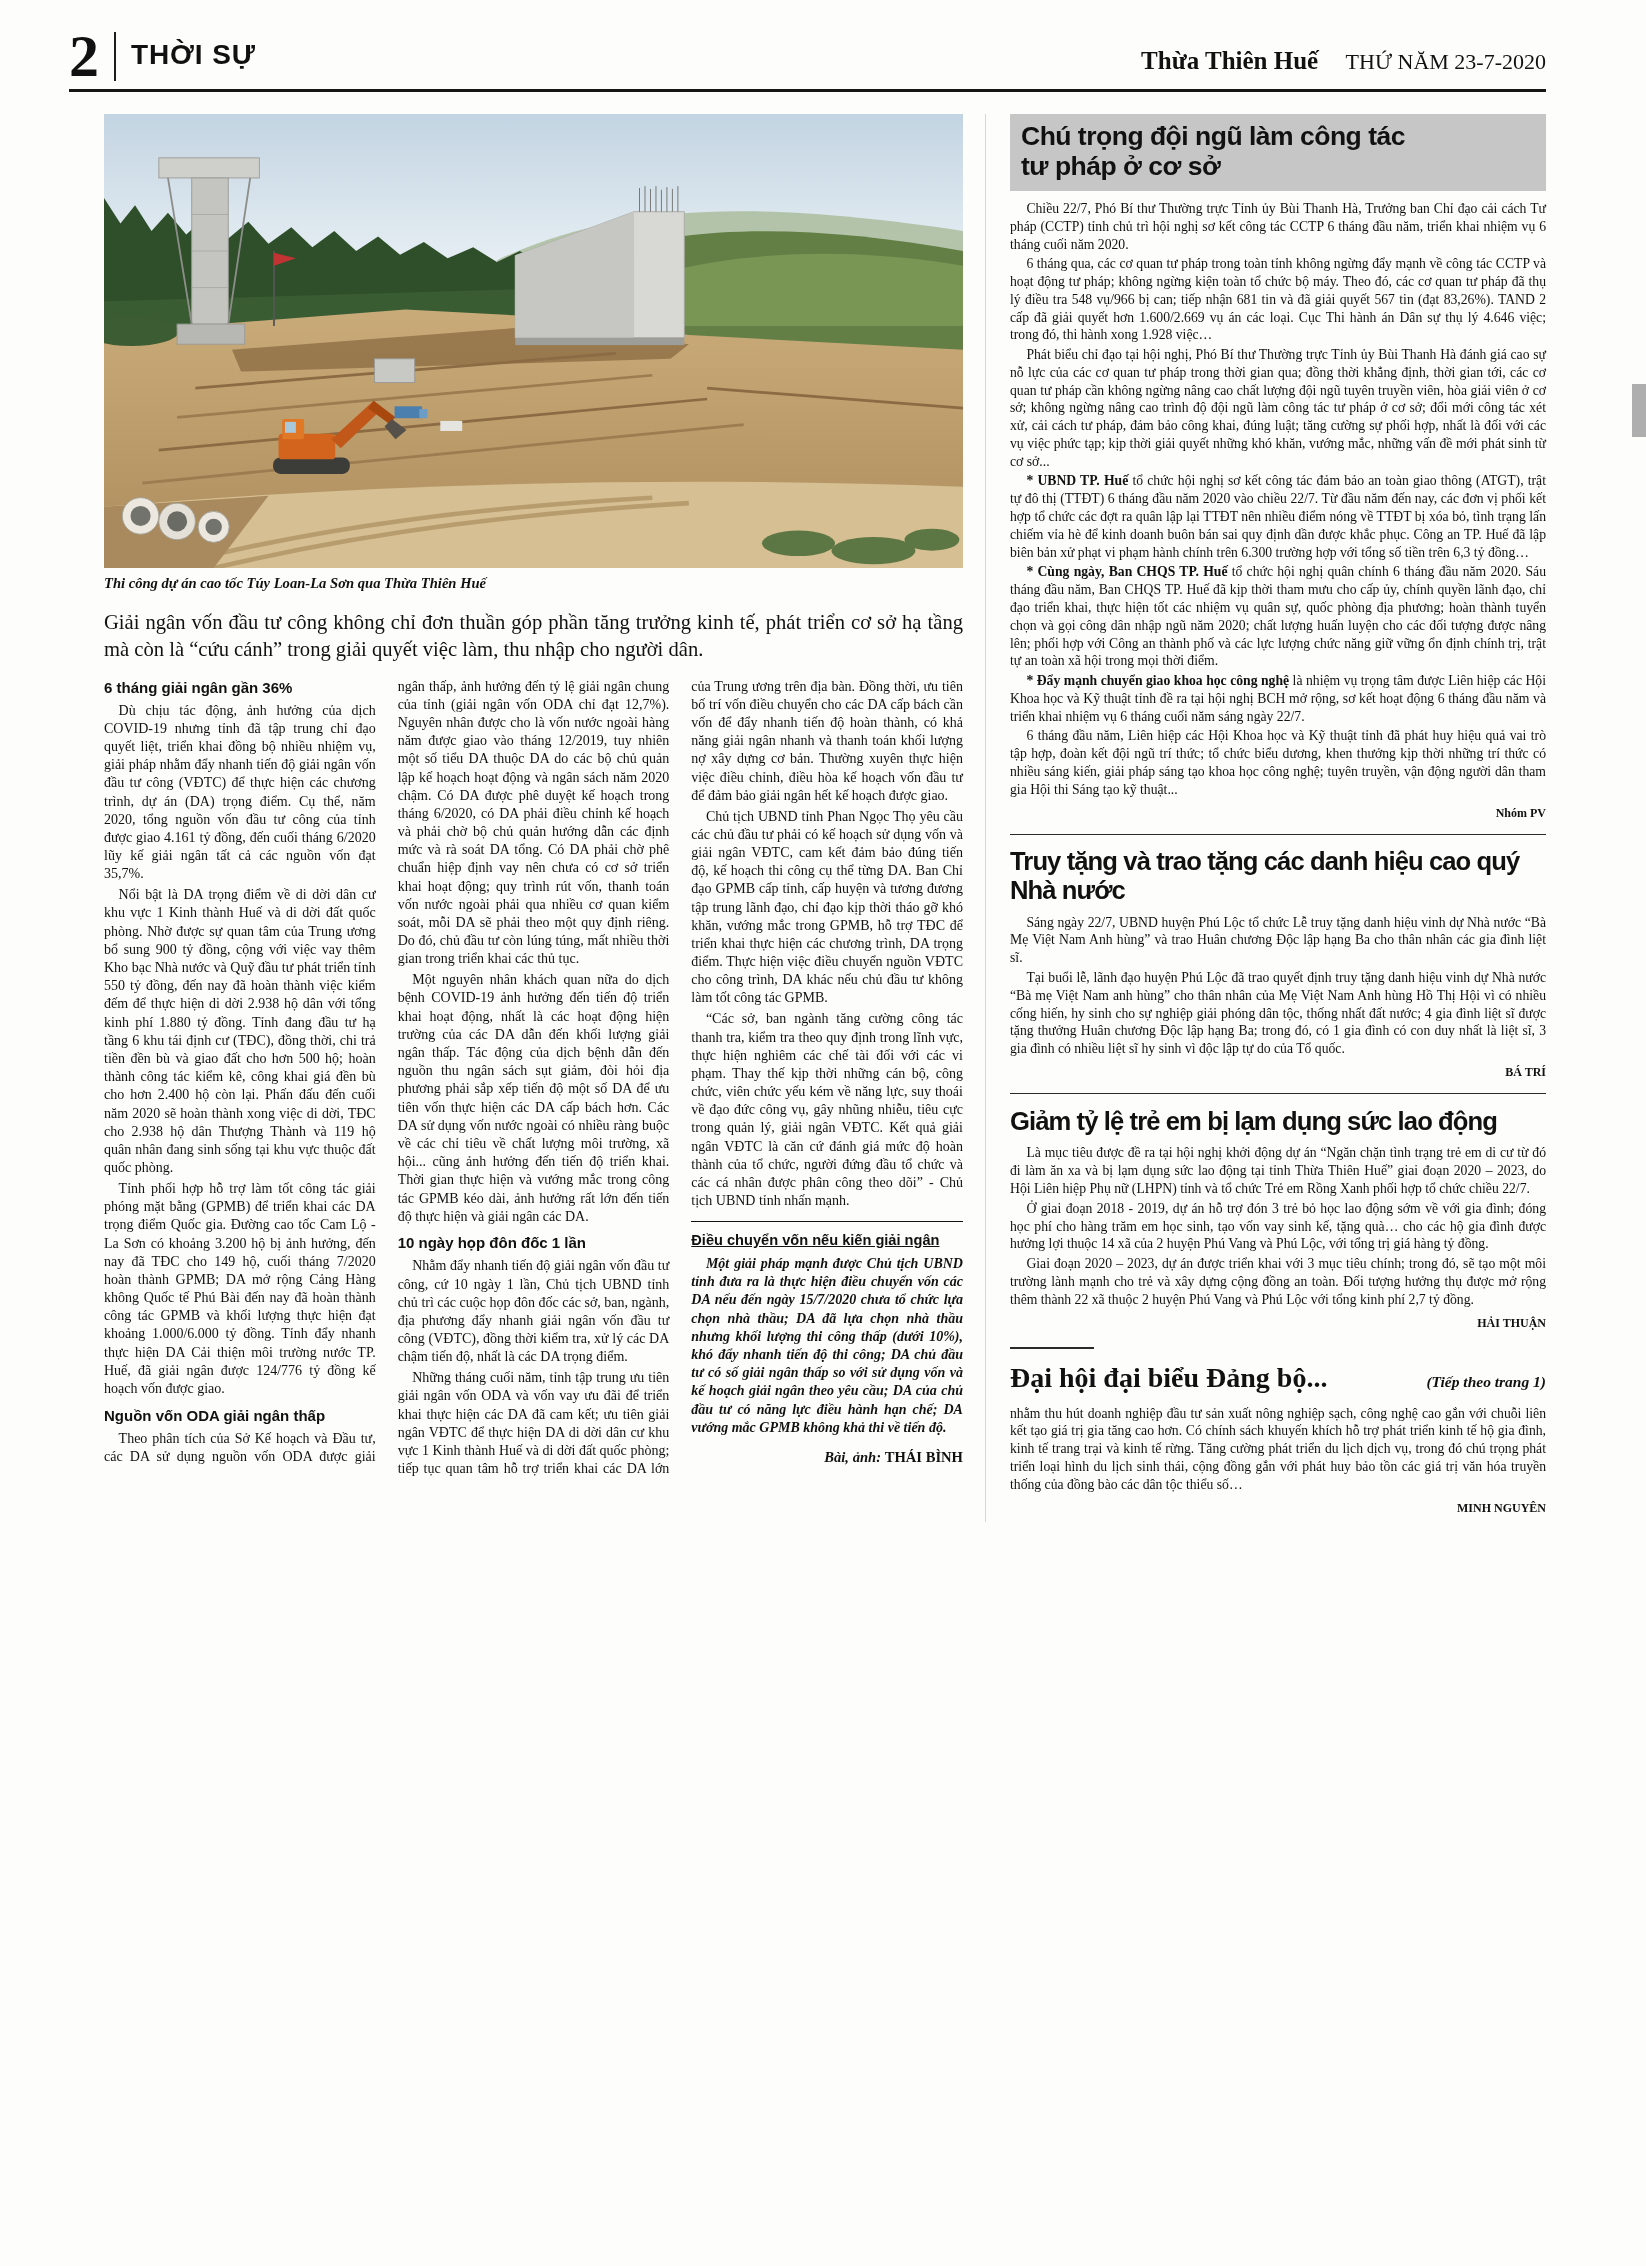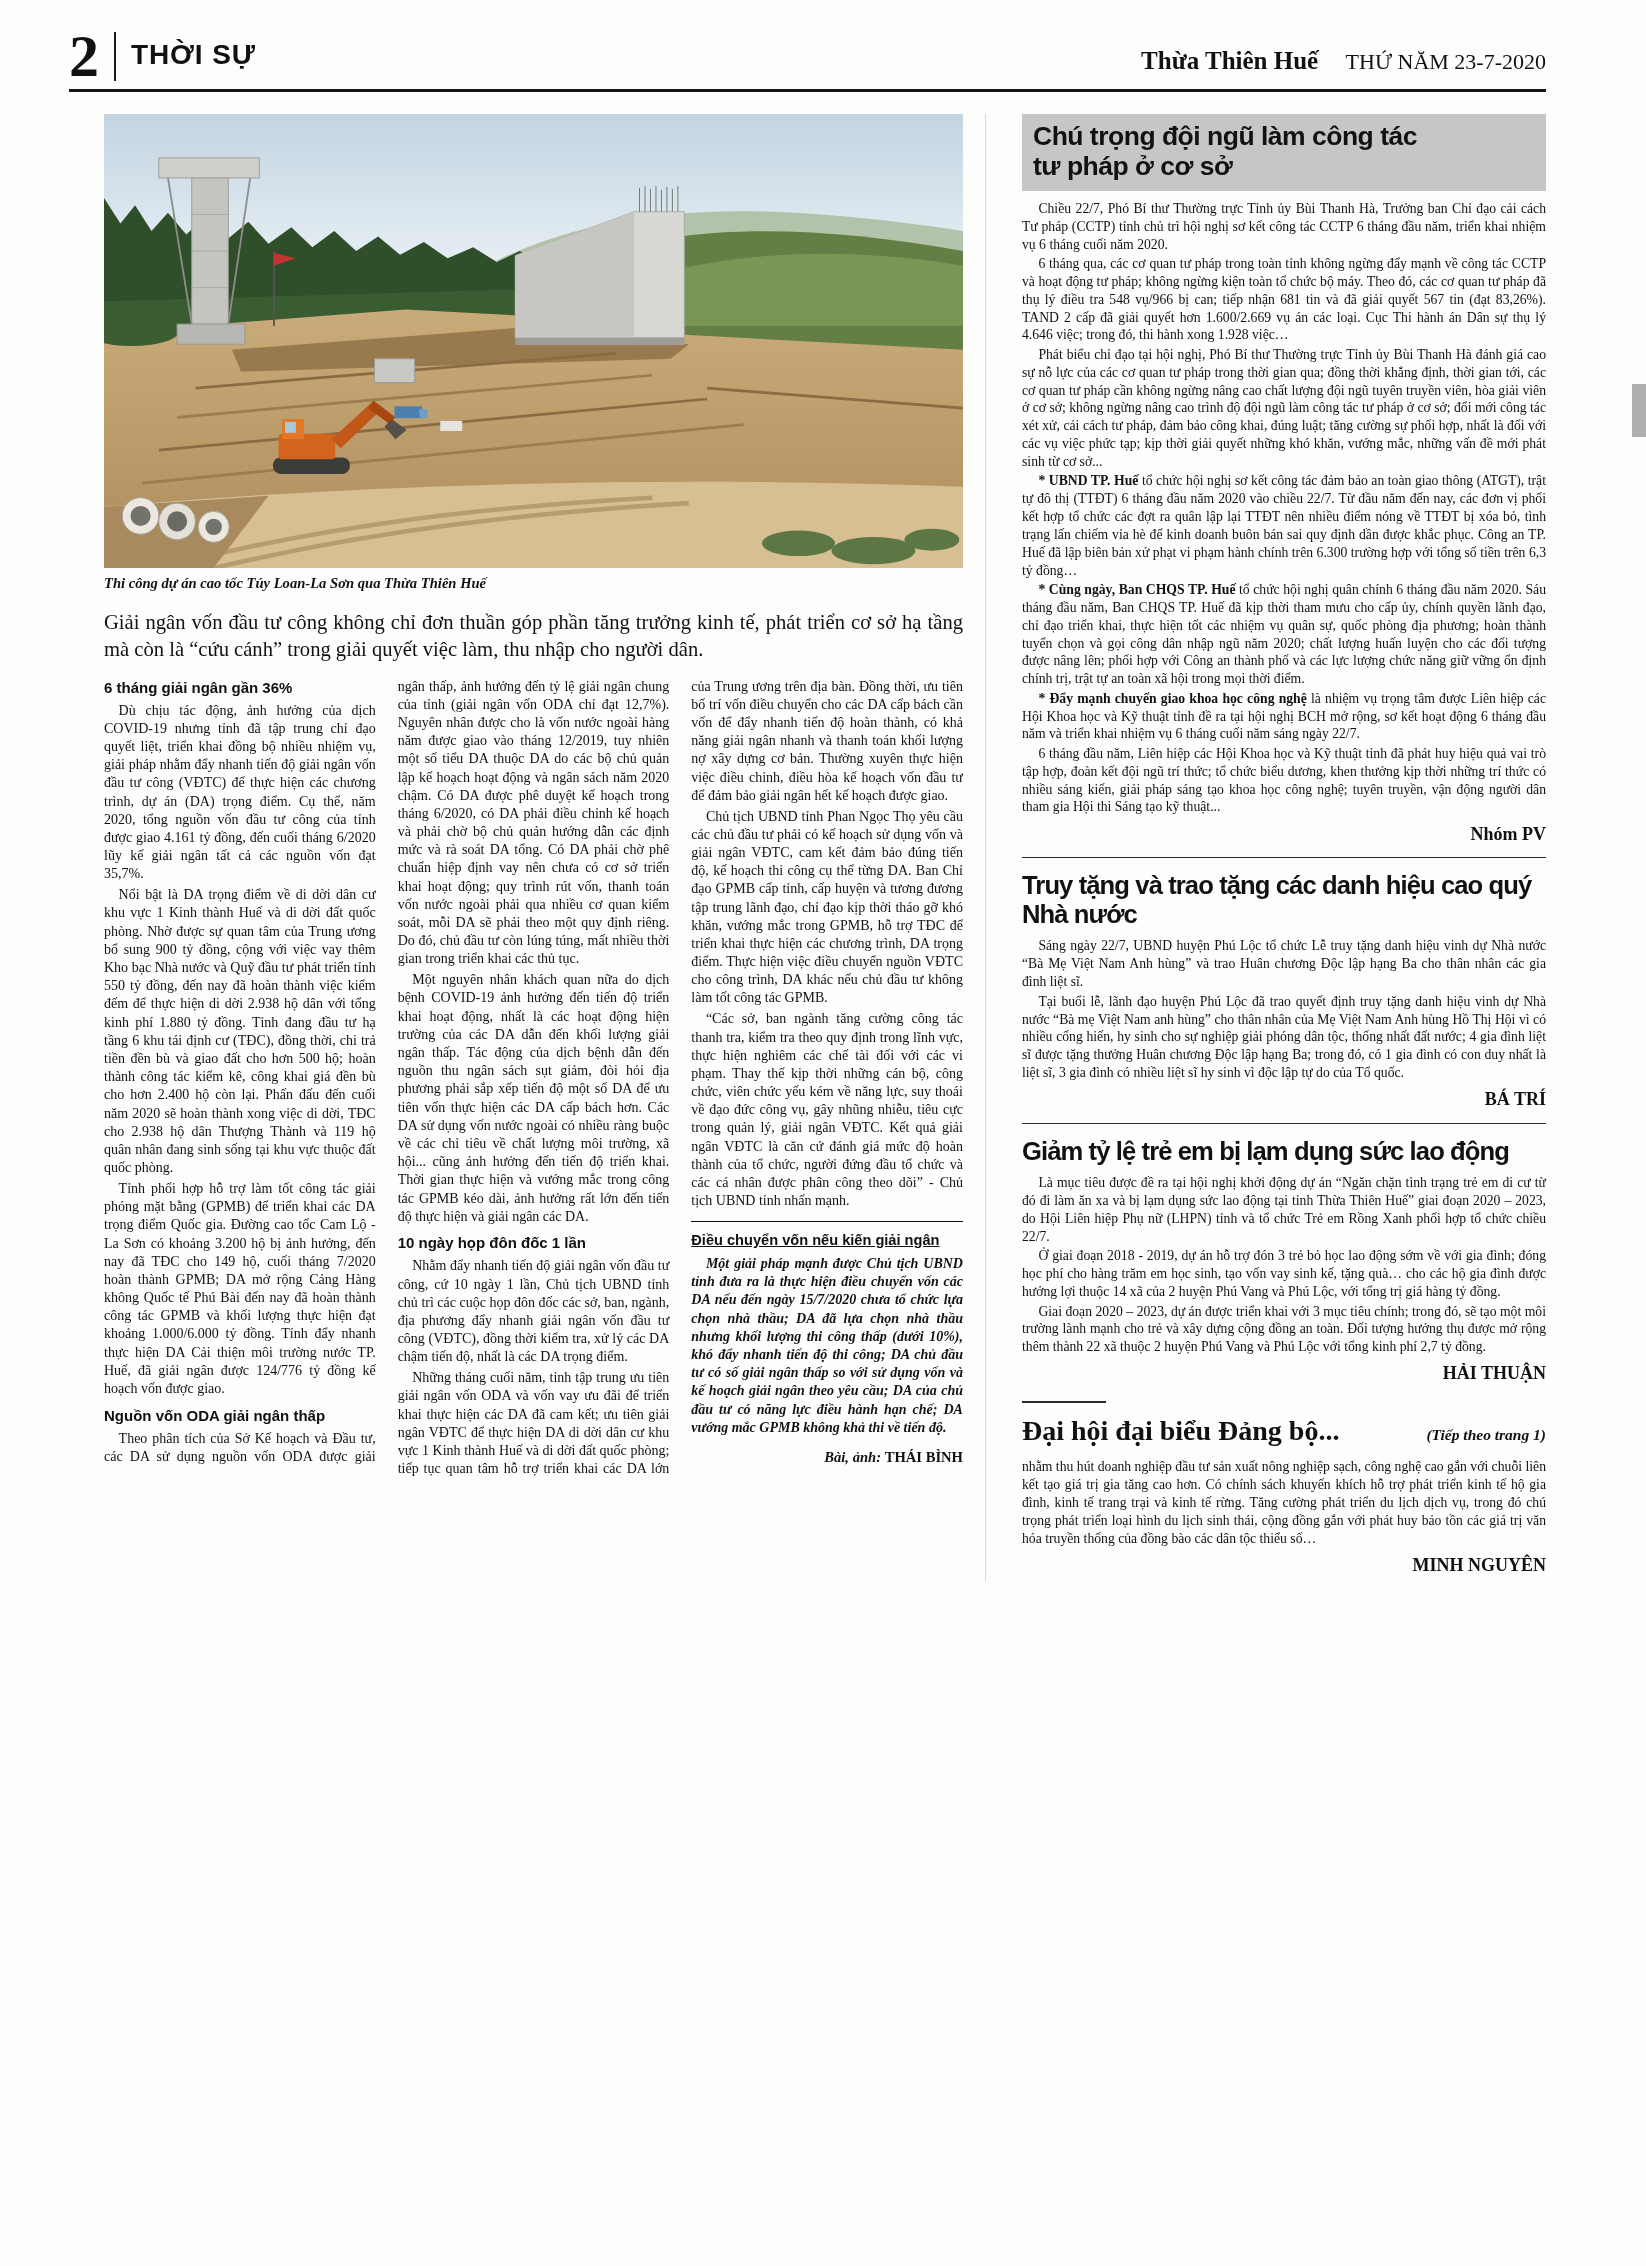--- a/index.html
+++ b/index.html
@@ -17,21 +17,21 @@
   .mh-bar { width:2.7px; height:49px; background:#1c1c1c; }
   .section { font-family:"Liberation Sans", sans-serif; font-weight:bold; font-size:28px; letter-spacing:0.9px; padding-bottom:3.7px; }
   .mh-right { display:flex; align-items:baseline; gap:27.4px; padding-bottom:7.3px; }
   .brand { font-weight:bold; font-size:25px; }
   .date { font-size:22px; }
   .rule { height:2.7px; background:#161616; margin:0 101px 0 69px; }
   .edge-tab { position:absolute; right:0; top:384px; width:14.6px; height:53px; background:#aeaeae; }
   
   .content { display:flex; margin:22px 101px 0 104px; }
   .main-col { width:881px; padding-right:22px; }
-  .side-col { flex:1; padding-left:36px; border-left:0.9px solid #d6d6d2; }
+  .side-col { flex:1; padding-left:24px; border-left:0.9px solid #d6d6d2; }
   
   .headline-wrap { height:79px; overflow:hidden; margin:7.3px 0 12.8px; }
   .headline {
     display:inline-block; white-space:nowrap;
     font-family:"Liberation Sans", sans-serif; font-weight:700; font-size:53px;
     letter-spacing:-0.9px; transform:scaleX(.70); transform-origin:0 50%;
   }
   figure { width:1017px; }
   svg.photo { display:block; width:859px; height:454px; background:#dfe8ee; }
   figcaption { font-weight:bold; font-style:italic; font-size:14.6px; margin-top:7.3px; }
@@ -50,21 +50,21 @@
   .side-col article { margin-bottom:5.5px; }
   .gray-title {
     background:#c6c6c6; font-family:"Liberation Sans", sans-serif; font-weight:700;
     font-size:26.5px; letter-spacing:-0.5px; line-height:1.14;
     padding:7.3px 110px 9.1px 11px; margin-bottom:9.1px;
   }
   .sa-title { font-family:"Liberation Sans", sans-serif; font-weight:700; font-size:25.6px; letter-spacing:-0.9px; line-height:1.12; margin:3.7px 0 9.1px; }
   .sp { font-size:13.7px; line-height:1.30; text-align:justify; text-indent:16.4px; margin-bottom:1.8px; }
   .sp .lead { font-weight:700; }
   .sp.noindent { text-indent:0; }
-  .sb-byline { text-align:right; font-weight:700; font-size:18px; margin:7.3px 0 5.5px; }
+  .sb-byline { text-align:right; font-weight:700; font-size:12px; margin:7.3px 0 5.5px; }
   .sep-rule { height:0.9px; background:#2a2a2a; margin:12.8px 0 12.8px; }
   .short-rule { width:84px; height:1.8px; background:#2a2a2a; margin:16.4px 0 12.8px; }
   .final-title { display:flex; justify-content:space-between; align-items:baseline; margin:1.8px 0 11px; }
   .ft-main { font-family:"Liberation Serif", serif; font-weight:700; font-size:28px; }
   .ft-cont { font-weight:700; font-style:italic; font-size:15.5px; }
 </style>
 </head>
 <body>
 
 <div class="page">

